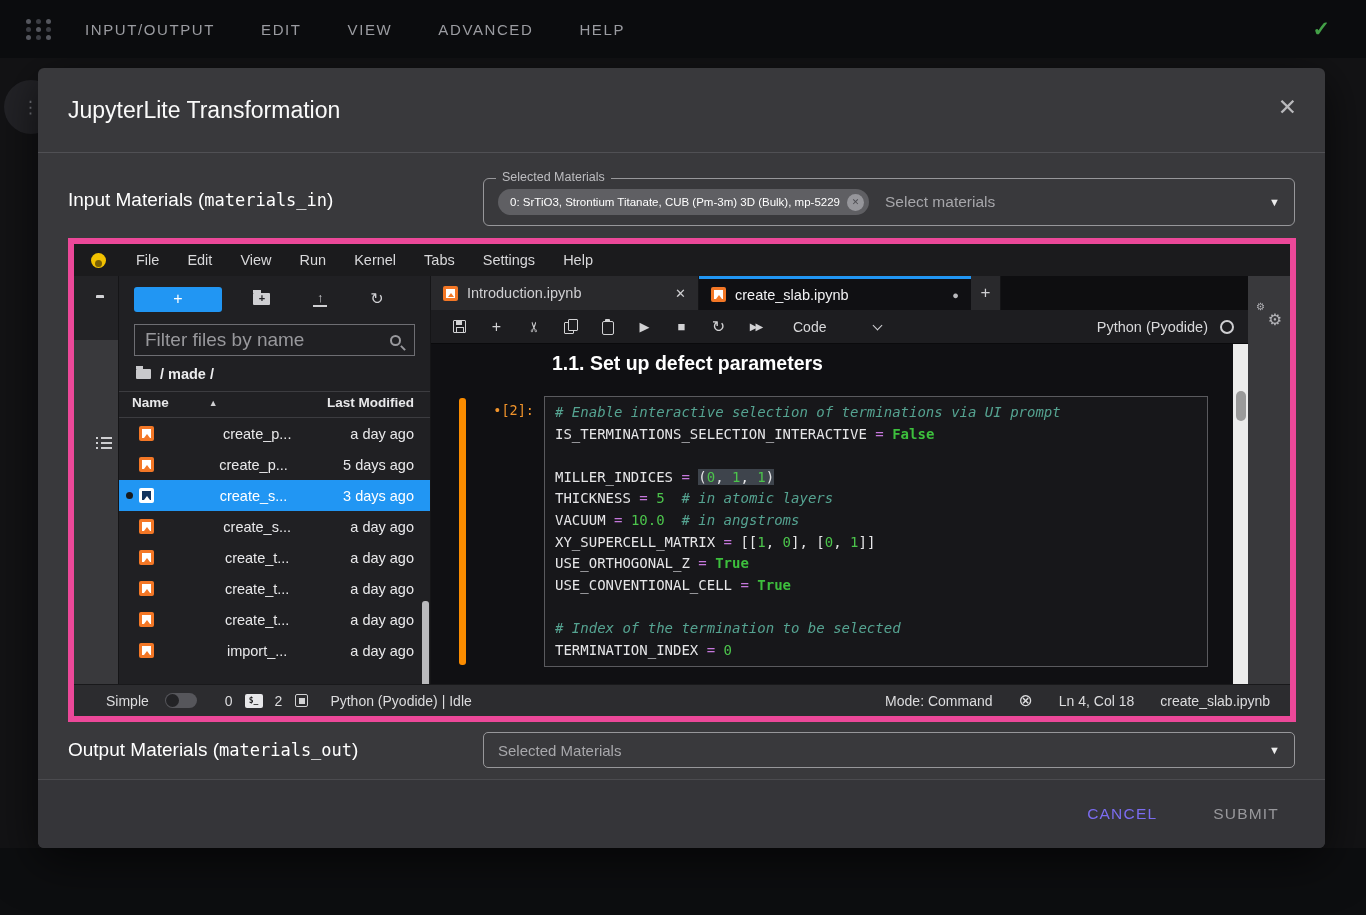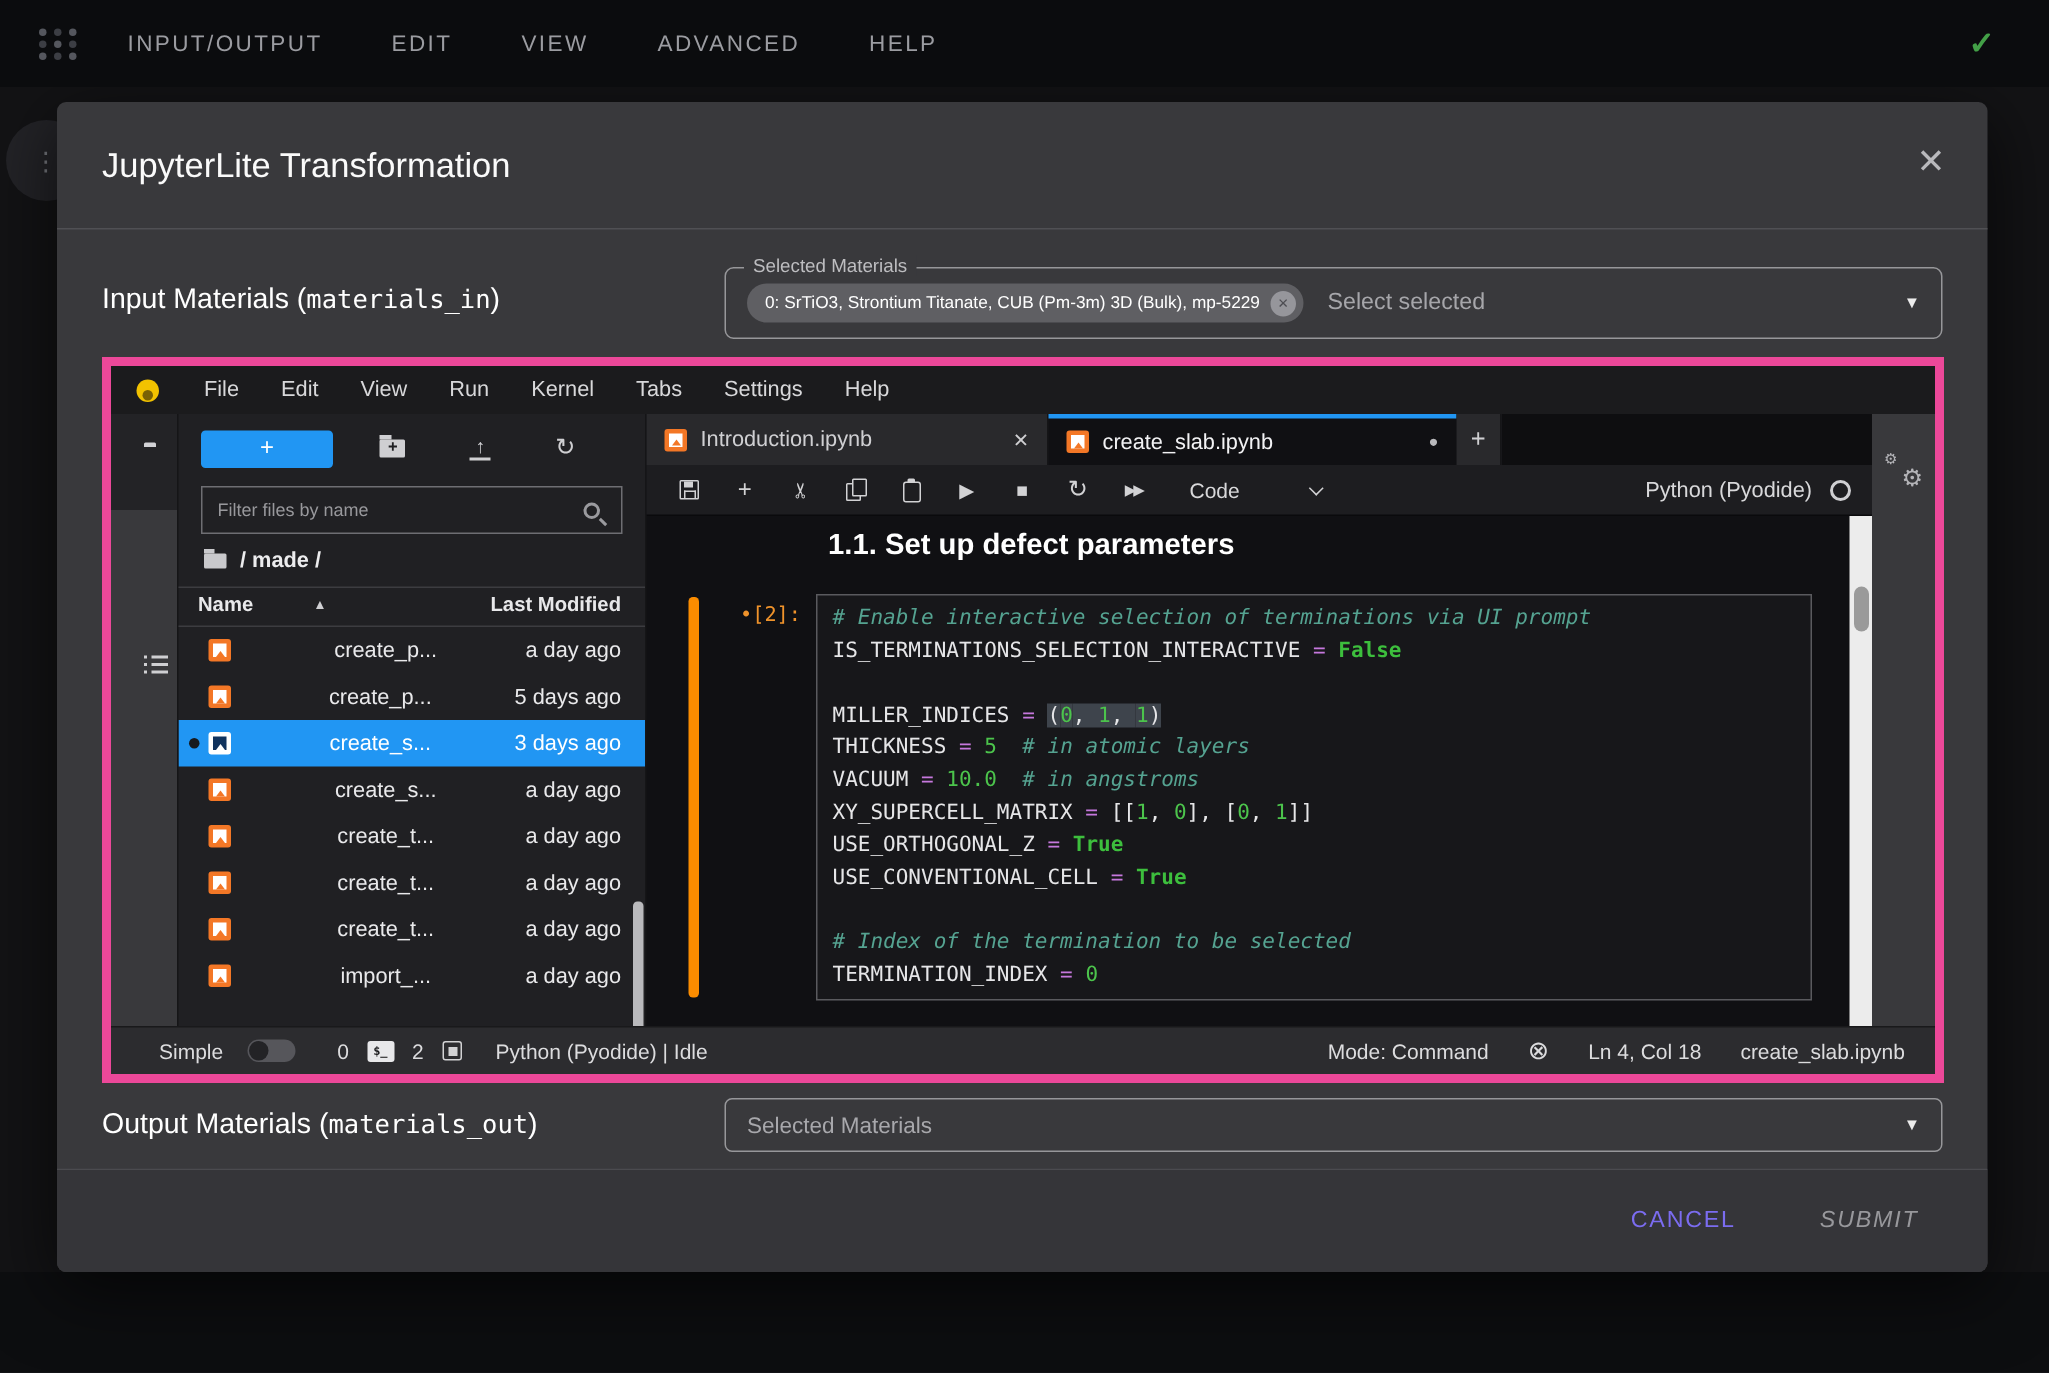--- a/index.html
+++ b/index.html
@@ -85,21 +85,21 @@
   .icon-newfolder::before { content:''; position:absolute; top:-3px; left:0; width:8px; height:3px;
     background:inherit; }
   .icon-newfolder::after { content:'+'; position:absolute; left:0; right:0; top:-1px; text-align:center;
     color:#202023; font-size:11px; font-weight:700; }
   .icon-upload { min-width:14px; text-align:center; border-bottom:2px solid #cfcfd2; color:#cfcfd2;
     font-size:13px; line-height:12px; font-weight:700; padding-bottom:1px; }
   .icon-refresh { color:#cfcfd2; font-size:16px; line-height:1; }
   .fb-search { margin:2px 15px 10px; height:32px; border:1px solid #6e6e73; display:flex;
     align-items:center; padding:0 10px; flex:none; }
   .fb-search input { flex:1; background:transparent; border:none; outline:none; color:#e8e8ea;
-    font-size:12px; font-family:"Liberation Sans", sans-serif; }
+    font-size:19px; font-family:"Liberation Sans", sans-serif; }
   .fb-search input::placeholder { color:#98989c; }
   .icon-search { width:11px; height:11px; border:2px solid #9a9a9e; border-radius:50%;
     position:relative; flex:none; margin-right:4px; }
   .icon-search::after { content:''; position:absolute; width:2px; height:6px; background:#9a9a9e;
     transform:rotate(-45deg); left:10px; top:8px; }
   .fb-crumb { padding:0 15px 9px 17px; display:flex; align-items:center; gap:9px; color:#ececee;
     font-size:14.5px; flex:none; font-weight:700; }
   .icon-folder-sm { width:15px; height:10px; background:#c9c9cc; border-radius:1px; position:relative; }
   .icon-folder-sm::before { content:''; position:absolute; top:-3px; left:0; width:7px; height:3px;
     background:inherit; }
@@ -215,21 +215,21 @@
   .sb-right { margin-left:auto; display:flex; align-items:center; gap:26px; }
   .icon-shield { font-size:17px; color:#dcdcde; line-height:1; }
 
   
   .modal-footer { position:absolute; left:0; right:0; bottom:0; height:69px;
     border-top:1px solid #4b4b4f; background:#353539; border-radius:0 0 6px 6px; display:flex;
     align-items:center; justify-content:flex-end; padding-right:46px; gap:56px; }
   .btn-cancel, .btn-submit { background:none; border:none; font-size:15.5px; letter-spacing:1.2px;
     cursor:pointer; font-family:"Liberation Sans", sans-serif; }
   .btn-cancel { color:#7b6cf0; }
-  .btn-submit { color:#98989c;font-style:italic; }
+  .btn-submit { color:#98989c; }
 </style>
 </head>
 <body>
 
 <div class="topbar">
   <div class="logo-dots">
     <i></i>
       <i></i>
       <i></i>
       <i></i>
@@ -263,21 +263,21 @@
 
   <div class="section-label input-label">
     <span>Input Materials (</span><span class="code-part">materials_in</span><span>)</span>
   </div>
   <div class="mat-fieldset input">
     <span class="mat-legend">Selected Materials</span>
     <span class="chip">
       <span>0: SrTiO3, Strontium Titanate, CUB (Pm-3m) 3D (Bulk), mp-5229</span>
       <button class="chip-x">✕</button>
     </span>
-    <span class="mat-placeholder">Select selected</span>
+    <span class="mat-placeholder">Select materials</span>
     <span class="mat-arrow">▼</span>
   </div>
 
   <div class="jupyter">
 
     <div class="jp-menubar">
       <span class="jp-logo"></span>
       <span class="jp-menu-item">File</span>
       <span class="jp-menu-item">Edit</span>
       <span class="jp-menu-item">View</span>

